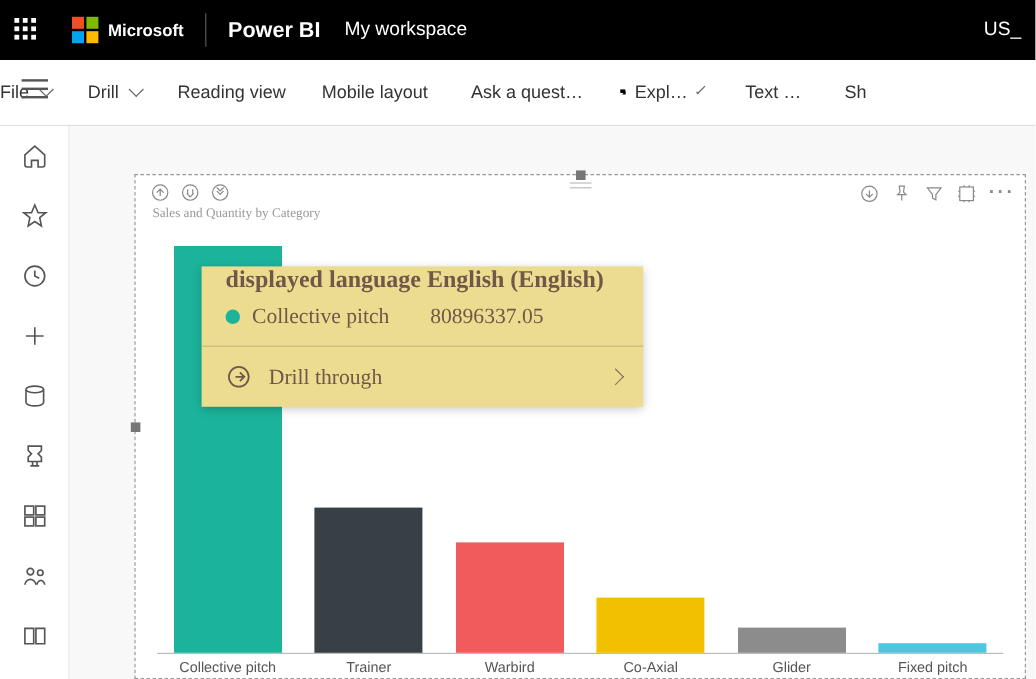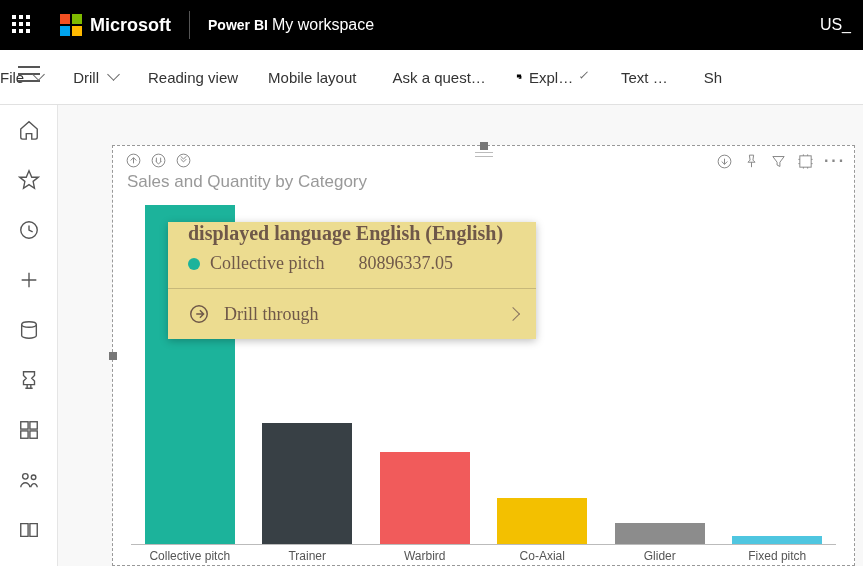--- a/index.html
+++ b/index.html
@@ -2,26 +2,26 @@
 <html><head>
 <meta charset="utf-8">
 <style>
   * { box-sizing: border-box; margin: 0; padding: 0; }
   body { font-family: "Segoe UI", Arial, sans-serif; width: 863px; height: 566px; overflow: hidden; background: #fff; color: #333; }
 
   
   .topbar { background: #000; color: #fff; height: 50px; display: flex; align-items: center; padding: 0 12px; }
   .waffle { width: 20px; height: 20px; display: grid; grid-template-columns: repeat(3,4px); grid-template-rows: repeat(3,4px); gap: 3px; margin-right: 28px; }
   .waffle span { background: #fff; width: 4px; height: 4px; }
-  .ms-logo { display: flex; align-items: center; gap: 8px; font-size: 18px; font-weight: 600; }
+  .ms-logo { display: flex; align-items: center; gap: 8px; font-size: 14px; font-weight: 600; }
   .ms-squares { width: 22px; height: 22px; display: grid; grid-template-columns: 1fr 1fr; grid-template-rows: 1fr 1fr; gap: 2px; }
   .sq1 { background:#f25022 } .sq2 { background:#7fba00 } .sq3 { background:#00a4ef } .sq4 { background:#ffb900 }
   .divider { width: 1px; height: 28px; background:#555; margin: 0 18px; }
-  .appname { font-size: 14px; font-weight: 600; }
-  .workspace { font-size: 16px; font-weight: 400; margin-left: 4px; }
+  .appname { font-size: 18px; font-weight: 600; }
+  .workspace { font-size: 16px; font-weight: 400; margin-left: 20px; }
   .topbar-spacer { flex: 1; }
   .lang { font-size: 16px; }
 
   
   .toolbar { height: 55px; display: flex; align-items: center; border-bottom: 1px solid #e1e1e1; gap: 30px; font-size: 15px; color: #333; }
   .tool-item { display: inline-flex; align-items: center; gap: 6px; cursor: pointer; white-space: nowrap; }
   .chev::after { content:""; display:inline-block; width: 8px; height: 8px; border-right:1px solid #666; border-bottom:1px solid #666; transform: rotate(45deg); margin-left: 4px; position: relative; top:-3px; }
   .hamburger { position:absolute; left:18px; top:66px; width:22px; height:16px; border-top:2px solid #555; border-bottom:2px solid #555; cursor:pointer; }
   .hamburger::before { content:""; position:absolute; top:5px; left:0; right:0; border-top:2px solid #555; }
 
@@ -41,21 +41,21 @@
   .handle.top { top:-4px; left:50%; margin-left:-4px; }
   .handle.left { left:-4px; top:50%; margin-top:-4px; }
 
   
   .visual-hdr-left { position:absolute; top:6px; left:12px; display:flex; gap:8px; color:#888; }
   .visual-hdr-left svg, .visual-hdr-right svg { width:17px; height:17px; stroke:#888; fill:none; stroke-width:1.4; }
   .grip { position:absolute; top:6px; left:50%; transform:translateX(-50%); display:flex; flex-direction:column; gap:3px; }
   .grip span { width:18px; height:1px; background:#bbb; }
   .visual-hdr-right { position:absolute; top:6px; right:8px; display:flex; gap:10px; align-items:center; color:#888; }
   .ellipsis { letter-spacing:2px; font-weight:bold; color:#888; }
-  .chart-title { position:absolute; top:26px; left:14px; font-size:17px; color:#999; }
+  .chart-title { position:absolute; top:26px; left:14px; font-size:11px; color:#999;font-family:Liberation Serif, serif; }
 
   
   .bars { position:absolute; left:18px; right:18px; bottom:20px; top:42px; border-bottom:1px solid #bbb; }
   .bar-wrap { position:absolute; bottom:0; width:95px; display:flex; justify-content:center; }
   .bar { width:90px; }
   .bar-label { position:absolute; bottom:2px; text-align:center; font-size:12px; color:#555; width:120px; }
 
   
   .tooltip { position:absolute; left:168px; top:222px; width:368px; background:#ecdc90; box-shadow:0 2px 8px rgba(0,0,0,.25); font-family: Georgia, serif; color:#6f5849; }
   .tooltip::before { content:""; position:absolute; left:-10px; top:20px; border:10px solid transparent; border-right-color:#ecdc90; }

